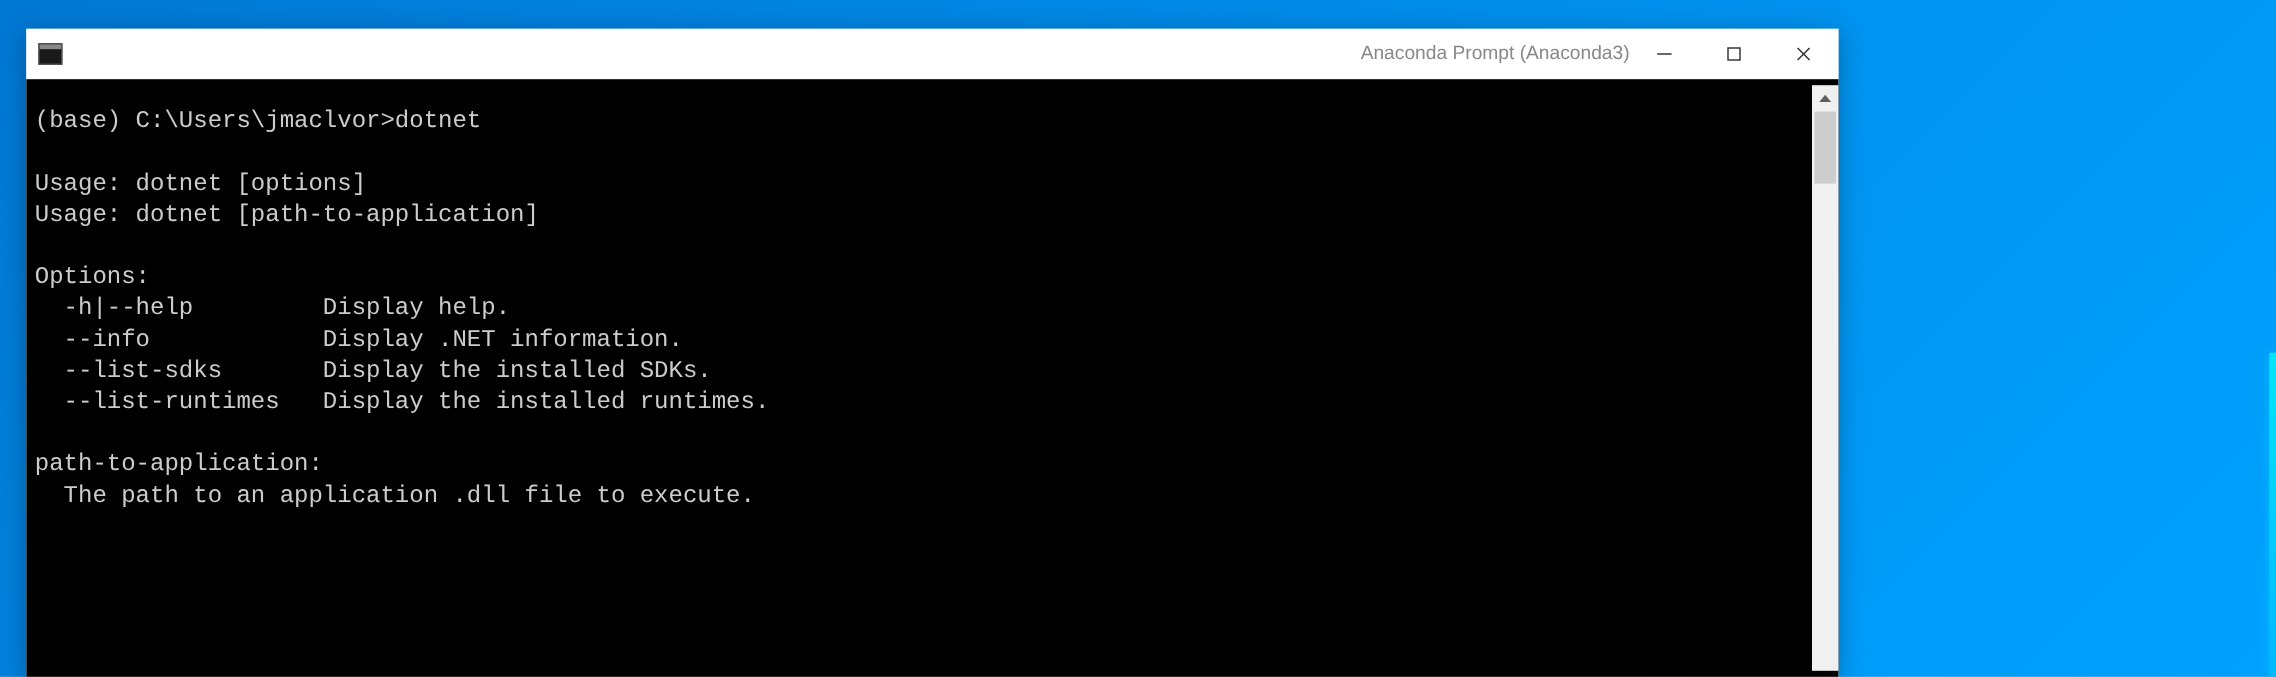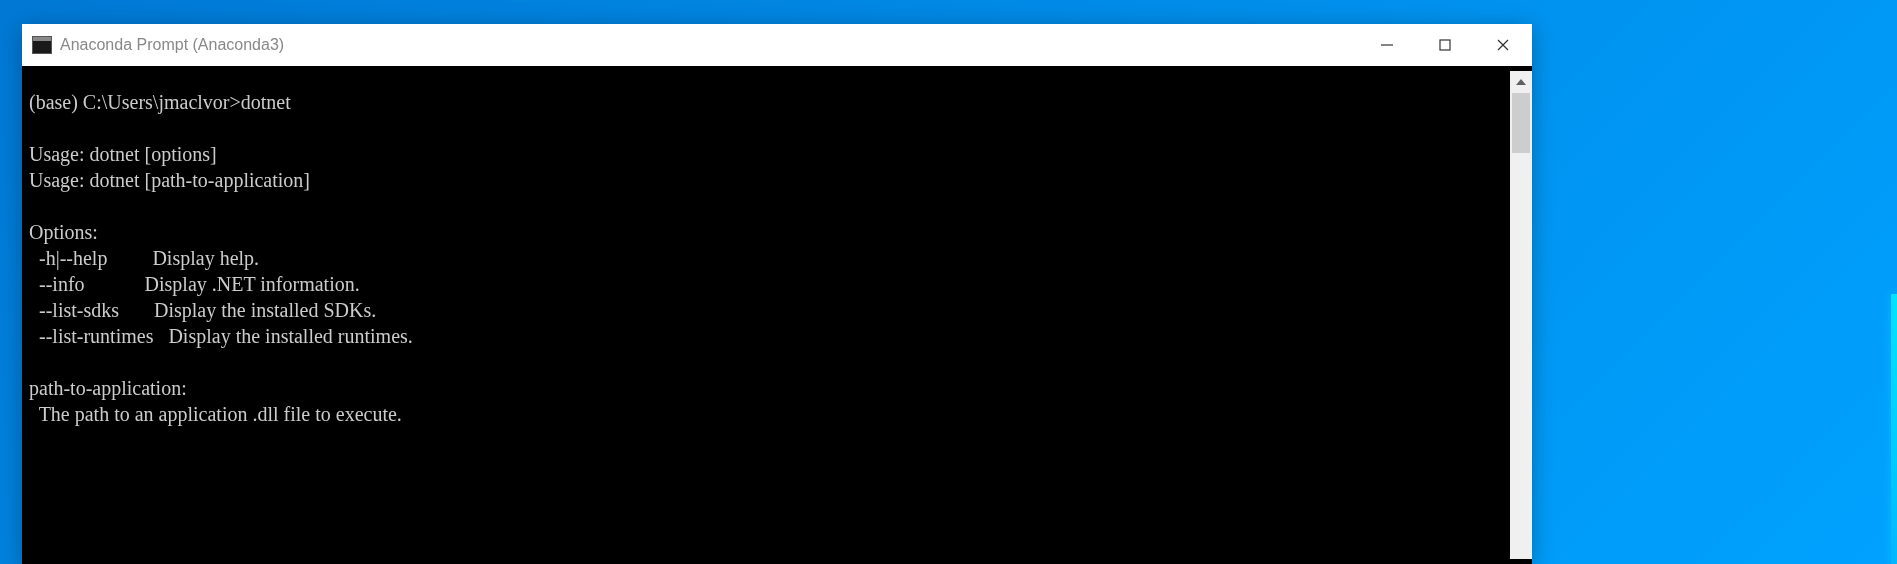--- a/index.html
+++ b/index.html
@@ -22,20 +22,21 @@
       height: 540px;
       background: #ffffff;
       box-shadow: 0 4px 20px rgba(0,0,0,0.3);
     }
     .titlebar {
       height: 42px;
       background: #ffffff;
       display: flex;
       align-items: center;
       padding-left: 10px;
+      text-align: right;
     }
     .titlebar-icon {
       width: 20px;
       height: 18px;
       background: #1a1a1a;
       border: 1px solid #555;
       margin-right: 8px;
       position: relative;
     }
     .titlebar-icon::before {
@@ -72,21 +73,21 @@
       display: flex;
       height: calc(100% - 42px);
       background: #000000;
       padding: 5px;
       padding-right: 0;
     }
     .terminal {
       flex: 1;
       background: #000000;
       color: #cccccc;
-      font-family: Liberation Serif, serif;
+      font-family: Liberation Mono, monospace;
       font-size: 20px;
       line-height: 26px;
       padding: 18px 2px 2px 2px;
       white-space: pre;
       overflow: hidden;
     }
     .scrollbar {
       width: 22px;
       background: #f0f0f0;
       position: relative;

